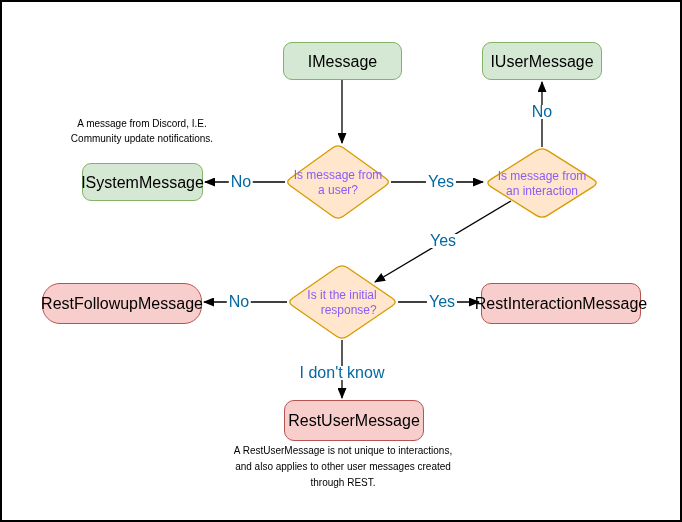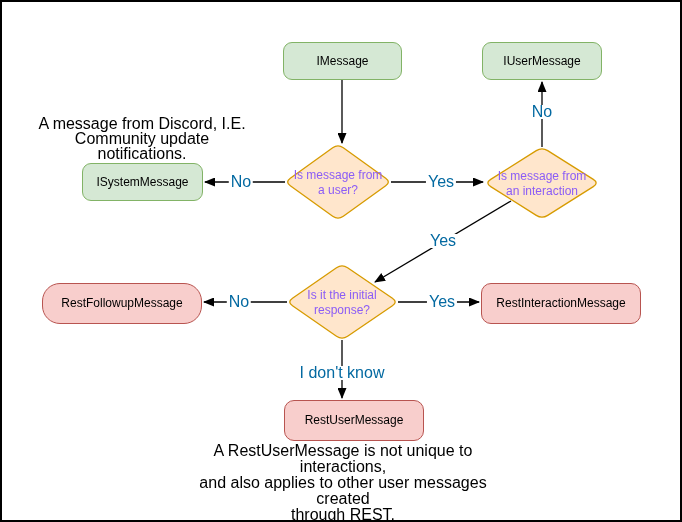--- a/index.html
+++ b/index.html
@@ -22,21 +22,21 @@
   }
 
   .node {
     position: absolute;
     box-sizing: border-box;
     border-radius: 9px;
     border: 1px solid;
     display: flex;
     align-items: center;
     justify-content: center;
-    font-size: 12px;
+    font-size: 16px;
     color: #000000;
     text-align: center;
     line-height: 15px;
   }
   .node.green { background: #d5e8d4; border-color: #82b366; }
   .node.red   { background: #f8cecc; border-color: #b85450; }
 
   .diamond-text {
     position: absolute;
     transform: translate(-50%, -50%);
@@ -54,39 +54,39 @@
     font-size: 16px;
     color: #0369a1;
     background: #ffffff;
     padding: 0 2px;
     white-space: nowrap;
     line-height: 14px;
   }
 
   .annotation {
     position: absolute;
-    font-size: 16px;
+    font-size: 10px;
     color: #000000;
     text-align: center;
     white-space: pre-line;
   }
   .annotation.left-note  { left: 30px;  top: 114px; width: 220px; line-height: 15px; }
   .annotation.bottom-note{ left: 180px; top: 441px; width: 322px; line-height: 16px; }
 
   
   .n-imessage        { left: 281px; top: 40px;  width: 119px; height: 38px; }
   .n-iusermessage    { left: 480px; top: 40px;  width: 120px; height: 38px; }
   .n-isystemmessage  { left: 80px;  top: 161px; width: 121px; height: 38px; }
   .n-restfollowup    { left: 40px;  top: 281px; width: 160px; height: 41px; border-radius: 18px; }
   .n-restinteraction { left: 479px; top: 281px; width: 160px; height: 41px; border-radius: 10px; }
   .n-restuser        { left: 282px; top: 398px; width: 140px; height: 41px; border-radius: 10px; }
 
   .t-fromuser        { left: 336px; top: 181px; }
   .t-frominteraction { left: 540px; top: 182px; }
-  .t-initial         { left: 340px; top: 301px; }
+  .t-initial         { left: 340px; top: 301px; text-align: right; }
 
   .l-user-no        { left: 239px; top: 180px; }
   .l-user-yes       { left: 439px; top: 180px; }
   .l-inter-no       { left: 540px; top: 110px; }
   .l-inter-yes      { left: 441px; top: 239px; }
   .l-init-no        { left: 237px; top: 300px; }
   .l-init-yes       { left: 440px; top: 300px; }
   .l-init-idk       { left: 340px; top: 371px; }
 </style>
 </head>

